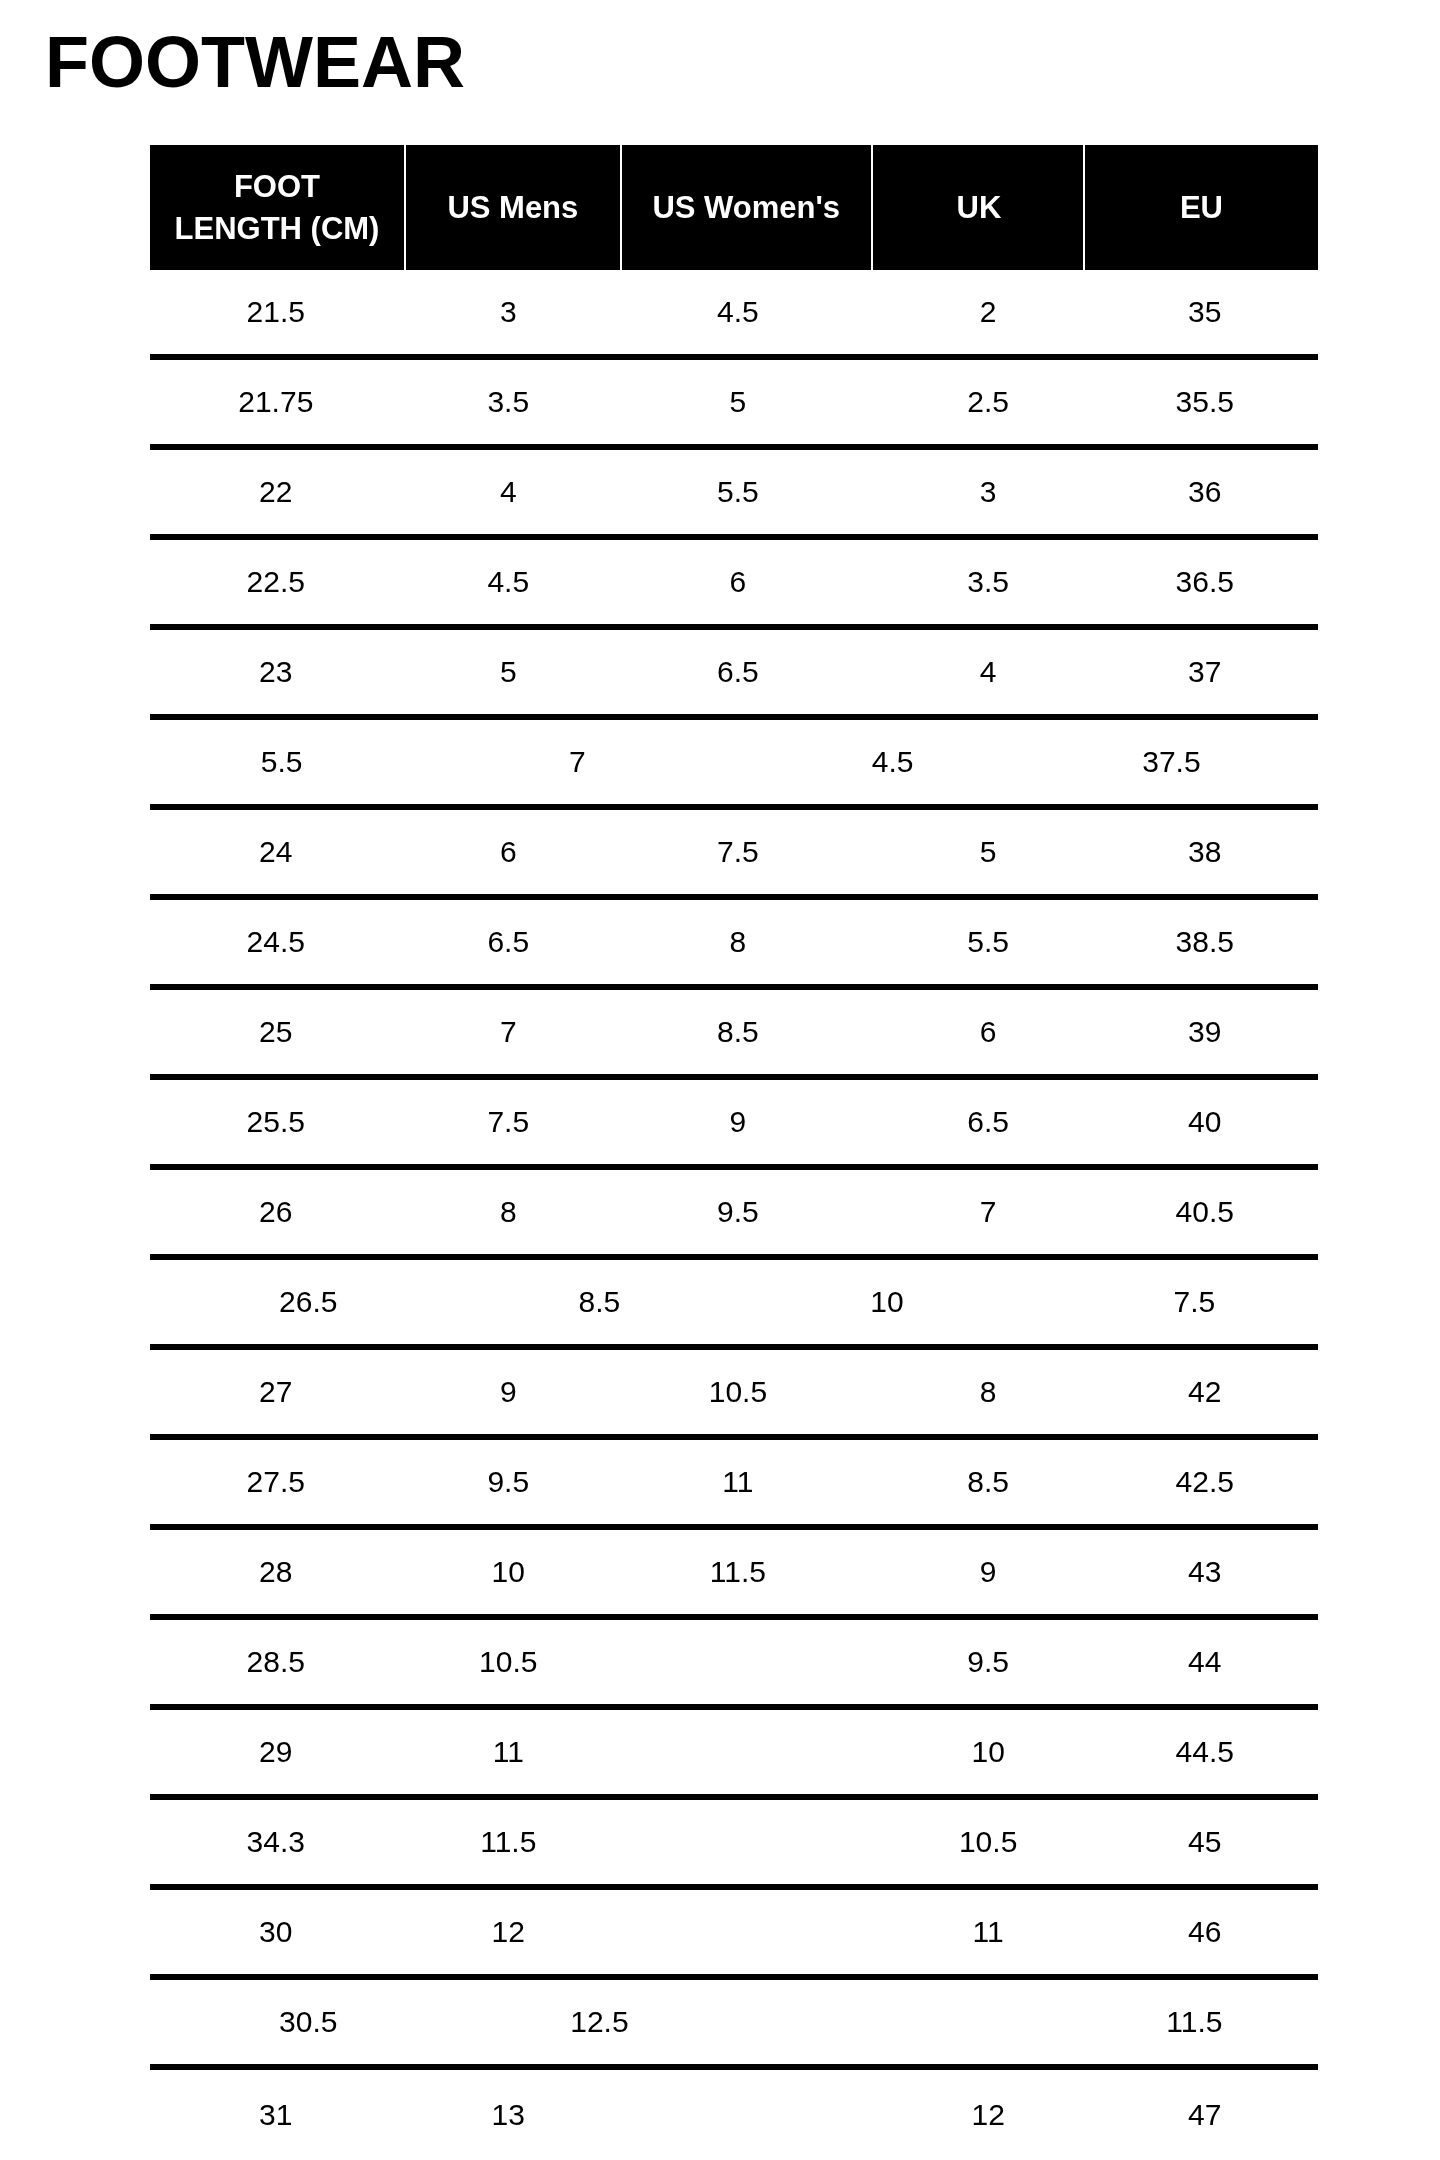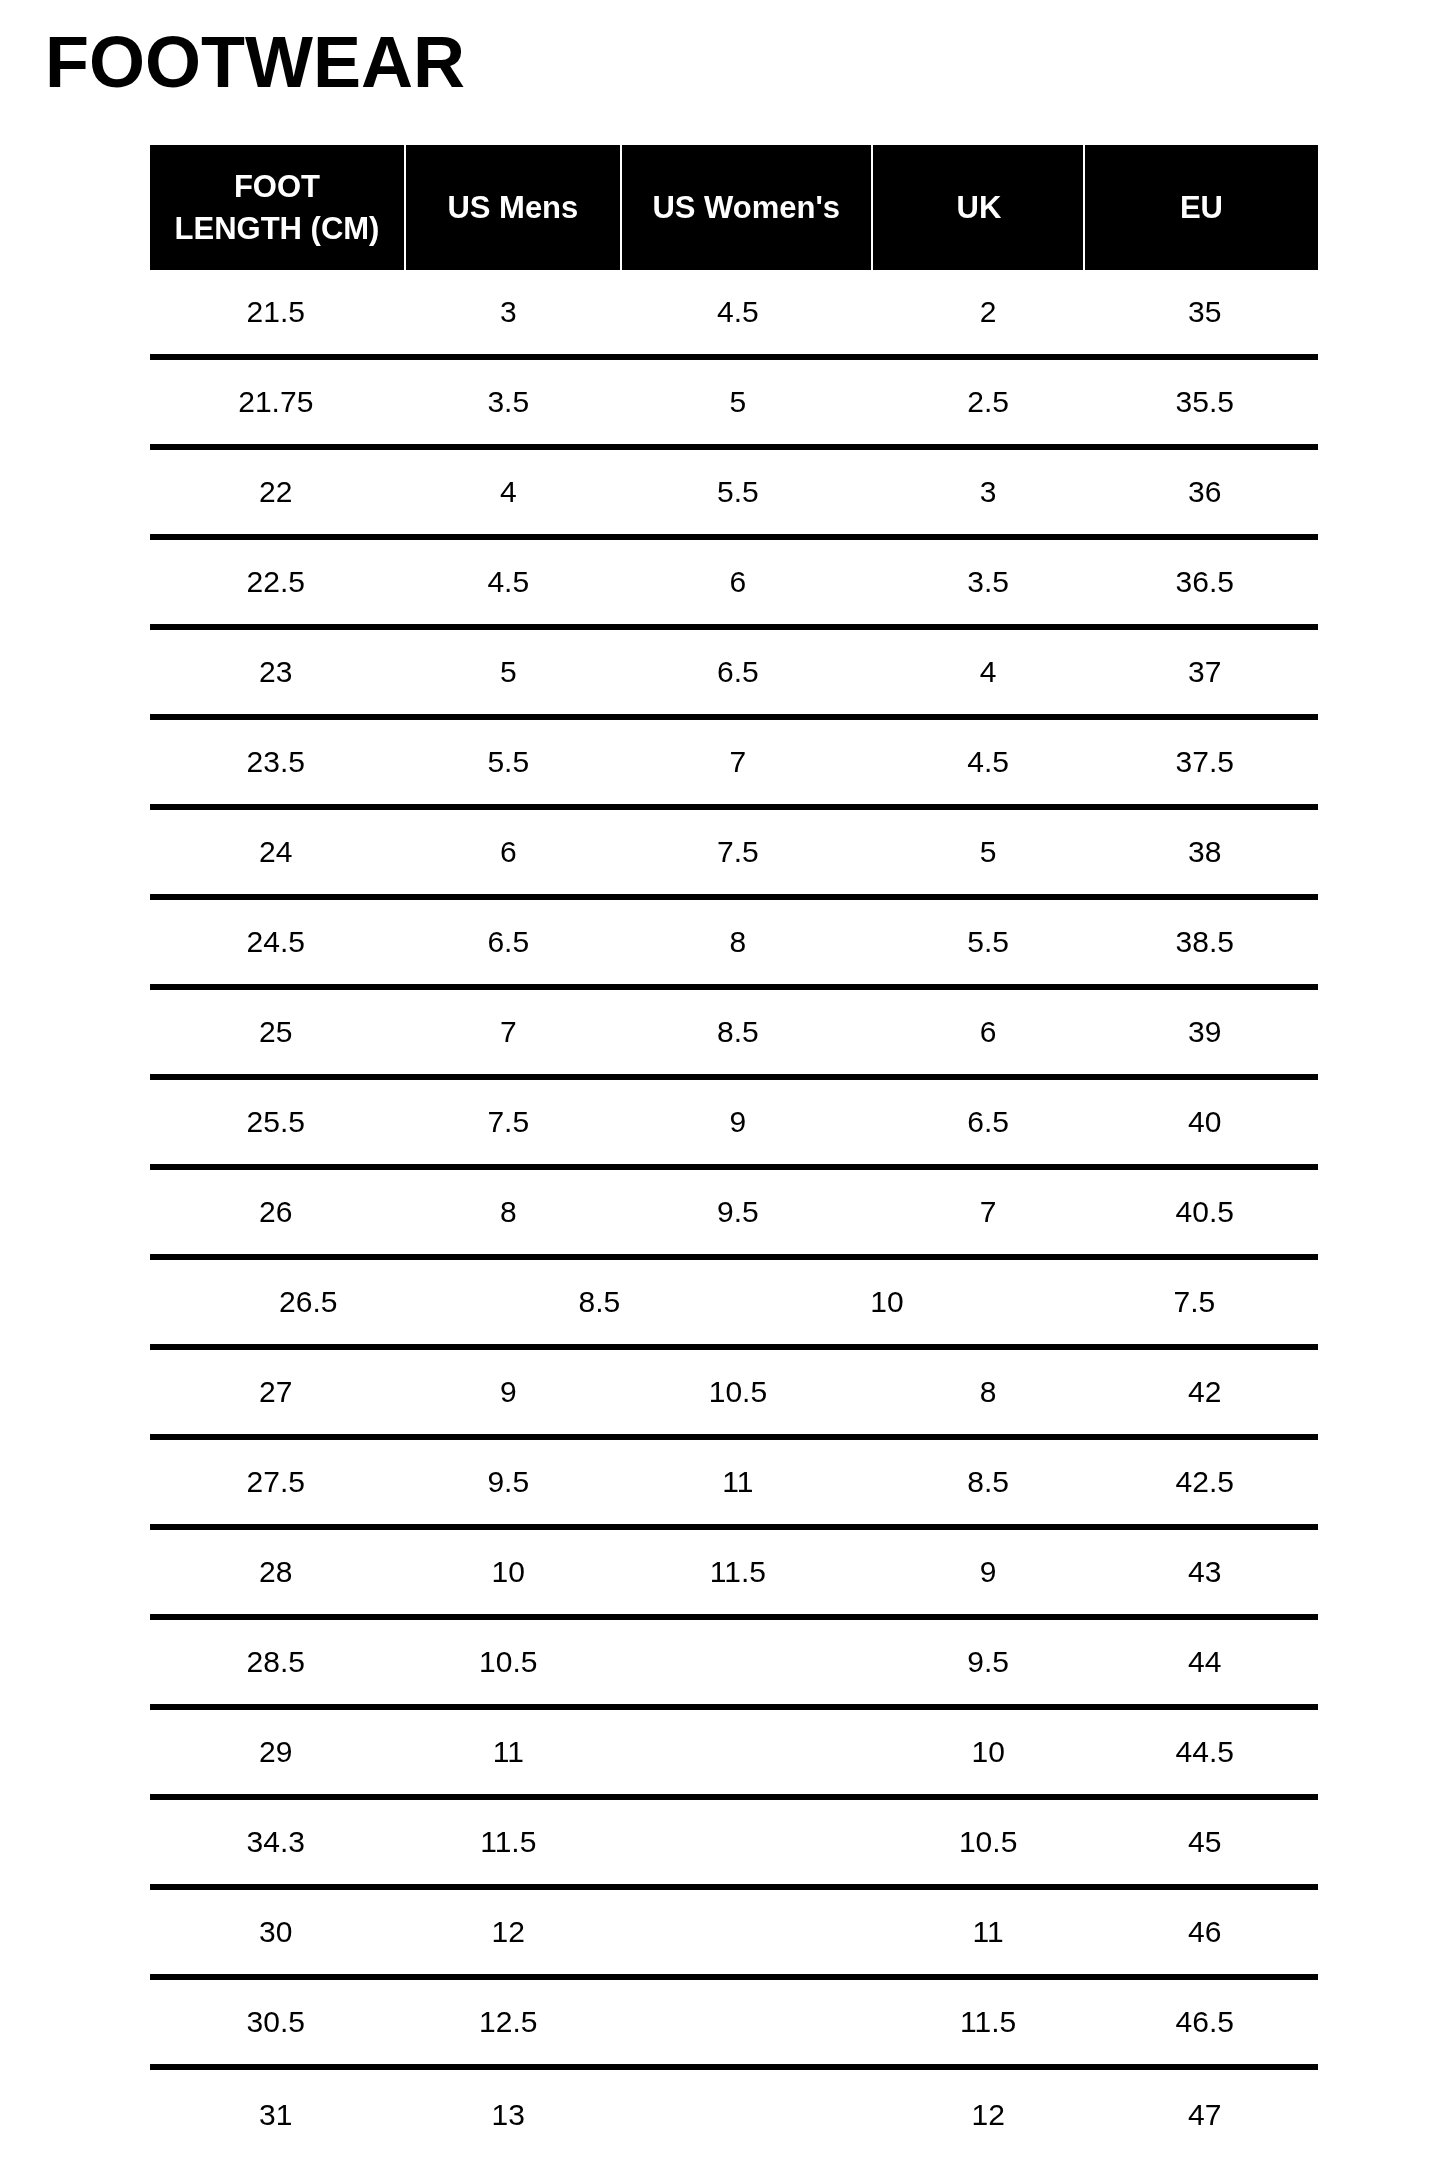--- a/index.html
+++ b/index.html
@@ -118,21 +118,20 @@
         <div class="cell c4">36.5</div>
       </div>
       <div class="row">
         <div class="cell c0">23</div>
         <div class="cell c1">5</div>
         <div class="cell c2">6.5</div>
         <div class="cell c3">4</div>
         <div class="cell c4">37</div>
       </div>
       <div class="row">
-        <div class="cell c0">23.5</div>
         <div class="cell c1">5.5</div>
         <div class="cell c2">7</div>
         <div class="cell c3">4.5</div>
         <div class="cell c4">37.5</div>
       </div>
       <div class="row">
         <div class="cell c0">24</div>
         <div class="cell c1">6</div>
         <div class="cell c2">7.5</div>
         <div class="cell c3">5</div>
@@ -219,21 +218,20 @@
         <div class="cell c1">12</div>
         <div class="cell c2"></div>
         <div class="cell c3">11</div>
         <div class="cell c4">46</div>
       </div>
       <div class="row">
         <div class="cell c0">30.5</div>
         <div class="cell c1">12.5</div>
         <div class="cell c2"></div>
         <div class="cell c3">11.5</div>
-        <div class="cell c4">46.5</div>
       </div>
       <div class="row">
         <div class="cell c0">31</div>
         <div class="cell c1">13</div>
         <div class="cell c2"></div>
         <div class="cell c3">12</div>
         <div class="cell c4">47</div>
       </div>
     </div>
 </div>

